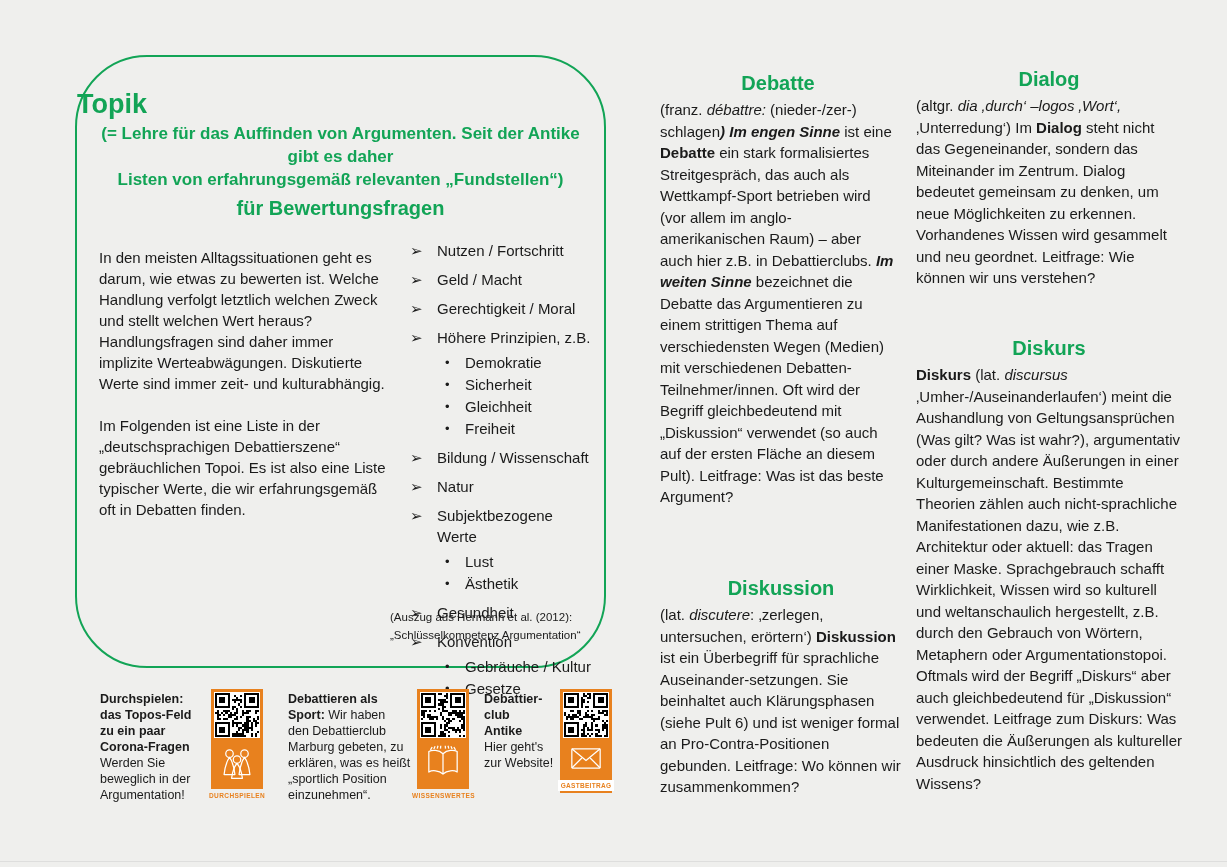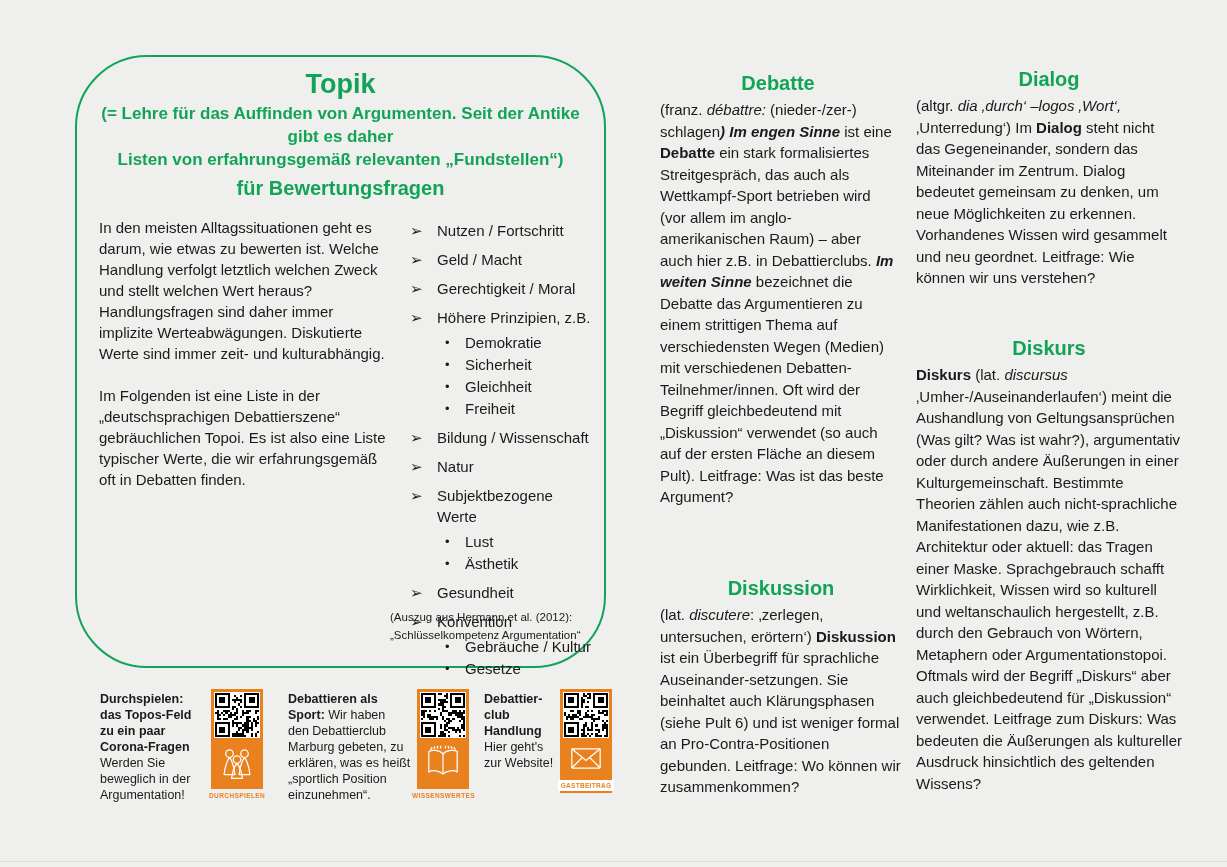--- a/index.html
+++ b/index.html
@@ -9,29 +9,29 @@
   .stage{
     position:relative;width:1227px;height:867px;background:var(--bg);
     font-family:"Liberation Sans",sans-serif;color:var(--ink);overflow:hidden;
   }
   
   .topik-card{
     position:absolute;left:75px;top:55px;width:531px;height:613px;
     border:2px solid var(--green);border-radius:72px;box-sizing:border-box;
     padding-top:12px;
   }
-  .topik-title{color:var(--green);font-weight:bold;font-size:27px;text-align:center;line-height:1.15;}
+  .topik-title{color:var(--green);font-weight:bold;font-size:27px;text-align:left;line-height:1.15;margin-top:20px;}
   .topik-subtitle{
     color:var(--green);font-weight:bold;font-size:17px;text-align:center;
     line-height:1.35;margin:3px auto 0;width:506px;white-space:pre-line;
   }
   .topik-heading2{color:var(--green);font-weight:bold;font-size:20px;text-align:center;margin-top:5px;}
   .topik-cols{display:flex;padding:16px 10px 0 22px;}
   .topik-left{width:292px;font-size:15px;line-height:21px;}
-  .topik-left p{margin:1px 0 21px;white-space:pre-line;}
+  .topik-left p{margin:11px 0 21px;white-space:pre-line;}
   .topik-right{flex:1;padding-left:14px;box-sizing:border-box;}
   ul.topoi{list-style:none;margin:4px 0 0;padding:0;font-size:15px;}
   ul.topoi li{position:relative;line-height:21px;}
   ul.topoi li.l1{padding-left:32px;margin-top:8px;}
   ul.topoi li.l1:first-child{margin-top:0;}
   ul.topoi li.l2{padding-left:60px;margin-top:1px;}
   ul.topoi li.l1 + li.l2{margin-top:4px;}
   ul.topoi .bullet{position:absolute;left:5px;top:0;}
   ul.topoi li.l2 .bullet{left:40px;font-size:13px;}
   .source-note{
@@ -432,21 +432,21 @@
           <path d="M24 14 V38.5"></path>
           <path d="M9 9.5 l2 -3.5 M13 8.5 l1.5 -3.5 M17 8 l1 -3.5 M21 8 l0.3 -3.5 M27 8 l-0.3 -3.5 M31 8 l-1 -3.5 M35 8.5 l-1.5 -3.5 M39 9.5 l-2 -3.5"></path>
         </svg>
       </div>
     </div>
     <div class="qr-label">WISSENSWERTES</div>
   </div>
 
   <div class="qr-text" id="qr-text-3"><span class="b">Debattier-
 club
-Handlung</span><span>
+Antike</span><span>
 Hier geht's
 zur Website!</span></div>
 
   <div class="qr-unit" id="qr-unit-3">
     <div class="qr-tile tall">
       <div class="qr-box">
         <svg viewBox="0 0 21 21" shape-rendering="crispEdges">
             <rect width="21" height="21" fill="#fff"></rect>
             <rect x="9" y="0" width="1" height="1" fill="#000"></rect>
             <rect x="11" y="0" width="1" height="1" fill="#000"></rect>

